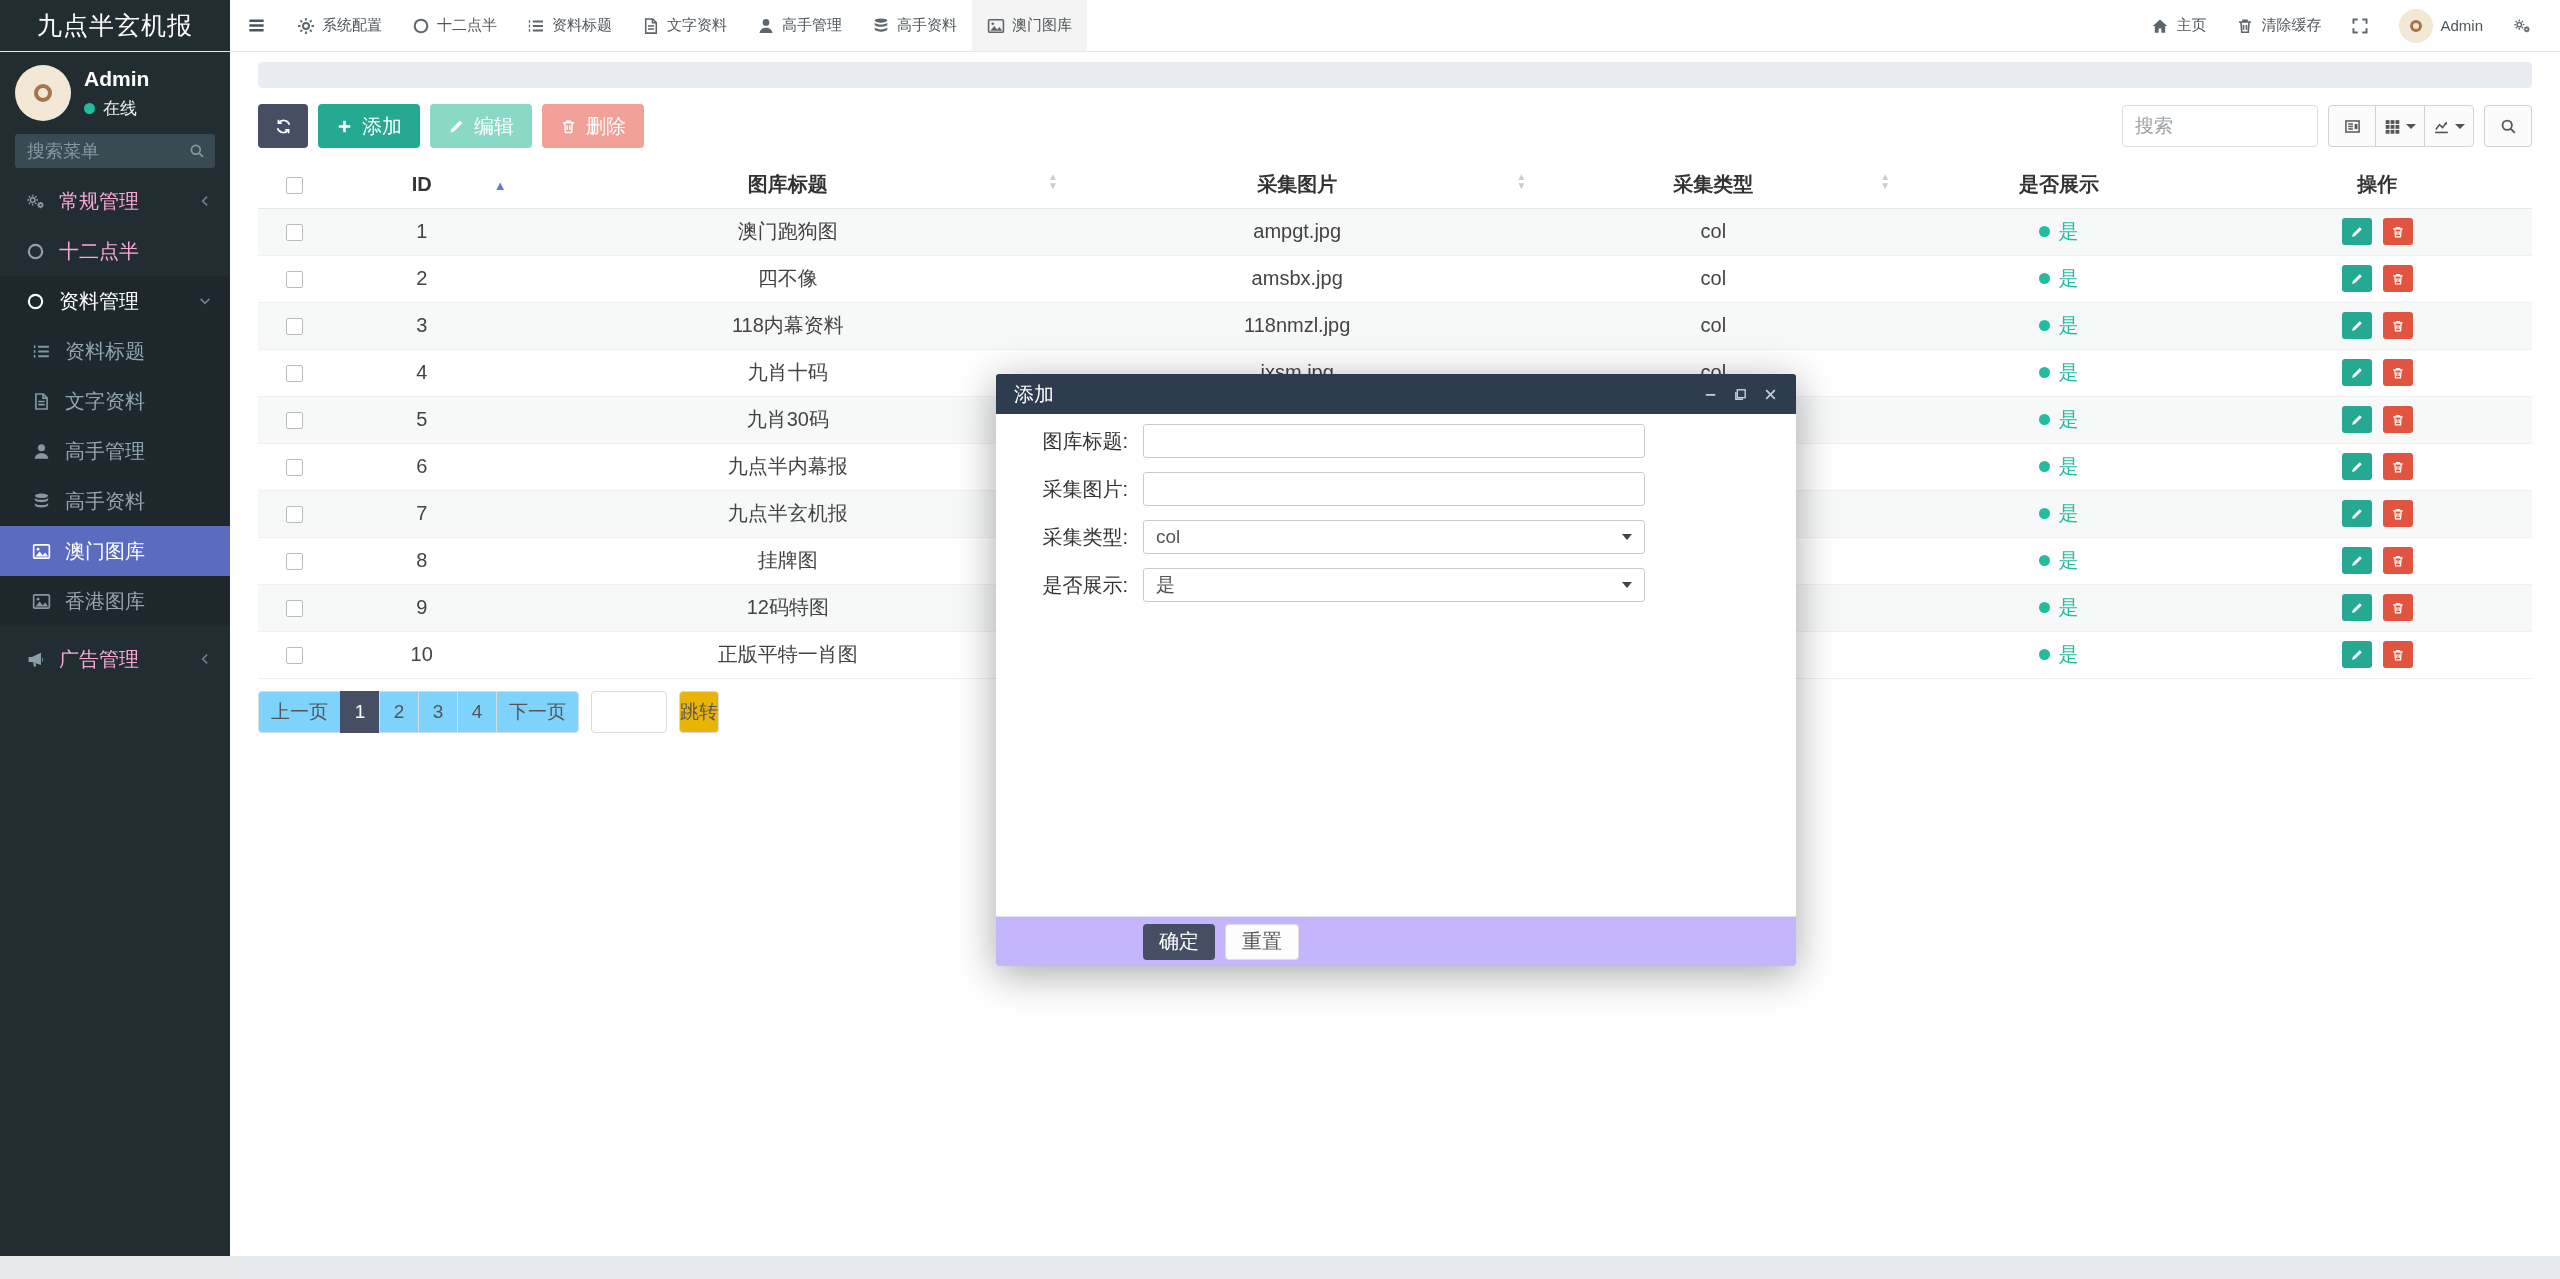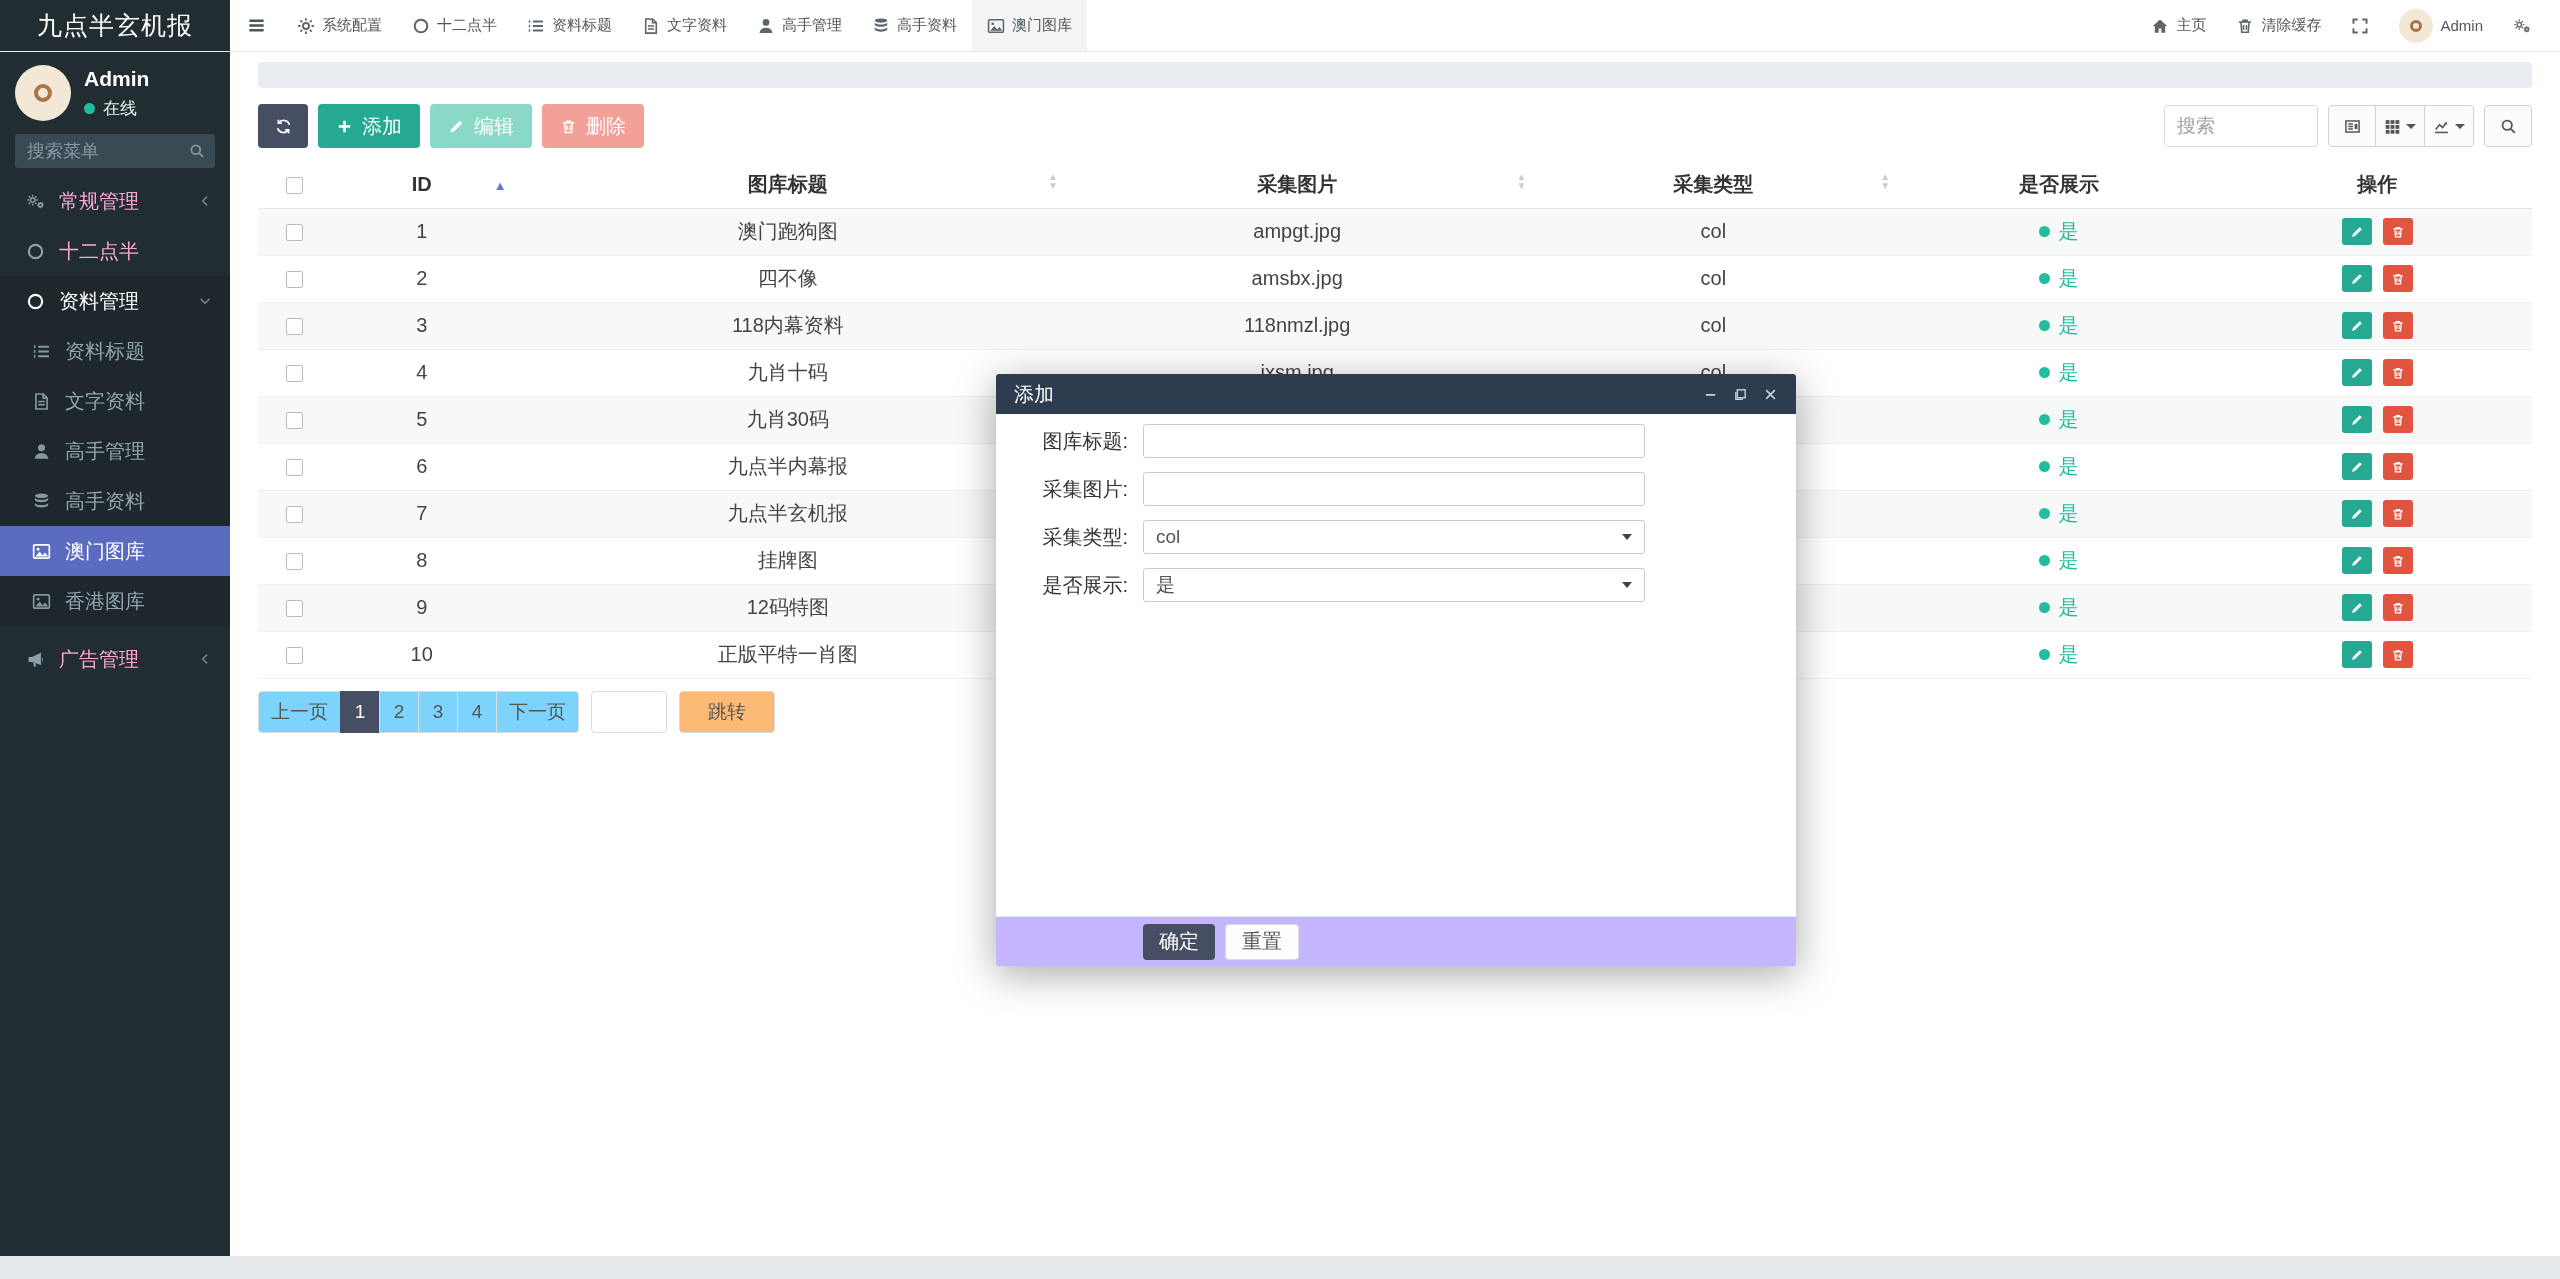--- a/index.html
+++ b/index.html
@@ -55,21 +55,21 @@
   .band{margin-top:10px;height:26px;background:var(--band);border-radius:4px}
   .toolbar{margin-top:16px;display:flex;justify-content:space-between;align-items:center}
   .tb-left{display:flex;gap:10px}
   .btn{height:44px;border-radius:4px;color:#fff;font-size:20px;display:flex;align-items:center;gap:9px;padding:0 18px}
   .btn .icon svg{width:17px;height:17px}
   .btn-slate{background:var(--slate);width:50px;justify-content:center;padding:0}
   .btn-teal{background:var(--teal)}
   .btn-teal-light{background:var(--teal-light)}
   .btn-red-light{background:var(--red-light)}
   .tb-right{display:flex;align-items:center;gap:10px}
-  .search-input{width:154px;height:42px;border:1px solid #d9dcde;border-radius:4px;font-size:19px;padding:0 12px;color:#444;outline:none}
+  .search-input{width:196px;height:42px;border:1px solid #d9dcde;border-radius:4px;font-size:19px;padding:0 12px;color:#444;outline:none}
   .search-input::placeholder{color:#9aa1a7}
   .btn-group{display:flex}
   .gbtn{min-width:48px;height:42px;background:#fbfbfb;border:1px solid #cfd3d6;display:flex;align-items:center;justify-content:center;gap:5px;color:#555;margin-left:-1px;padding:0 8px}
   .gbtn:first-child{border-radius:4px 0 0 4px;margin-left:0}
   .gbtn:last-child{border-radius:0 4px 4px 0}
   .gbtn.single{border-radius:4px;margin-left:0}
   .gbtn svg{width:17px;height:17px}
   .caret{width:0;height:0;border-left:5px solid transparent;border-right:5px solid transparent;border-top:5px solid #555}
 
   
@@ -95,21 +95,21 @@
   .pager-left{display:flex;align-items:center}
   .pagesize{display:inline-flex;align-items:center;gap:9px;background:#f0f0f0;border:1px solid #dcdcdc;border-radius:3px;height:36px;padding:0 10px;margin:0 9px;color:#555;cursor:pointer}
   .caret-up{width:0;height:0;border-left:5px solid transparent;border-right:5px solid transparent;border-bottom:6px solid #555}
   .pager-right{display:flex;align-items:center}
   .page-group{display:flex}
   .page-btn{height:42px;min-width:40px;padding:0 12px;border:1px solid #d9dcde;background:#7dd3fc;color:#555;display:flex;align-items:center;justify-content:center;font-size:19px;margin-left:-1px}
   .page-btn:first-child{border-radius:4px 0 0 4px;margin-left:0}
   .page-btn:last-child{border-radius:0 4px 4px 0}
   .page-btn.active{background:var(--slate);color:#fff;border-color:var(--slate)}
   .jump-input{width:76px;height:42px;border:1px solid #d9dcde;border-radius:4px;margin:0 12px;font-size:19px;padding:0 8px;outline:none}
-  .jump-btn{height:42px;padding:0 28px;background:#fdba74;border:1px solid #d9dcde;border-radius:4px;color:#555;font-size:19px}
+  .jump-btn{height:42px;padding:0 0;background:#eab308;border:1px solid #d9dcde;border-radius:4px;color:#555;font-size:19px}
 
   .footer-strip{position:absolute;left:0;right:0;bottom:0;height:23px;background:var(--footer)}
 
   
   .modal{position:absolute;left:996px;top:374px;width:800px;height:592px;background:#fff;border-radius:3px;box-shadow:0 8px 40px rgba(0,0,0,.35);z-index:10;display:flex;flex-direction:column;overflow:hidden}
   .modal-header{flex:0 0 40px;background:var(--modal-header);display:flex;align-items:center;padding:0 18px;color:#fff;font-size:20px}
   .modal-title{flex:1}
   .win-btn{color:#c6d0da;margin-left:15px;display:flex}
   .win-btn svg{width:15px;height:15px}
   .modal-body{flex:1;padding-top:10px;overflow:hidden}

